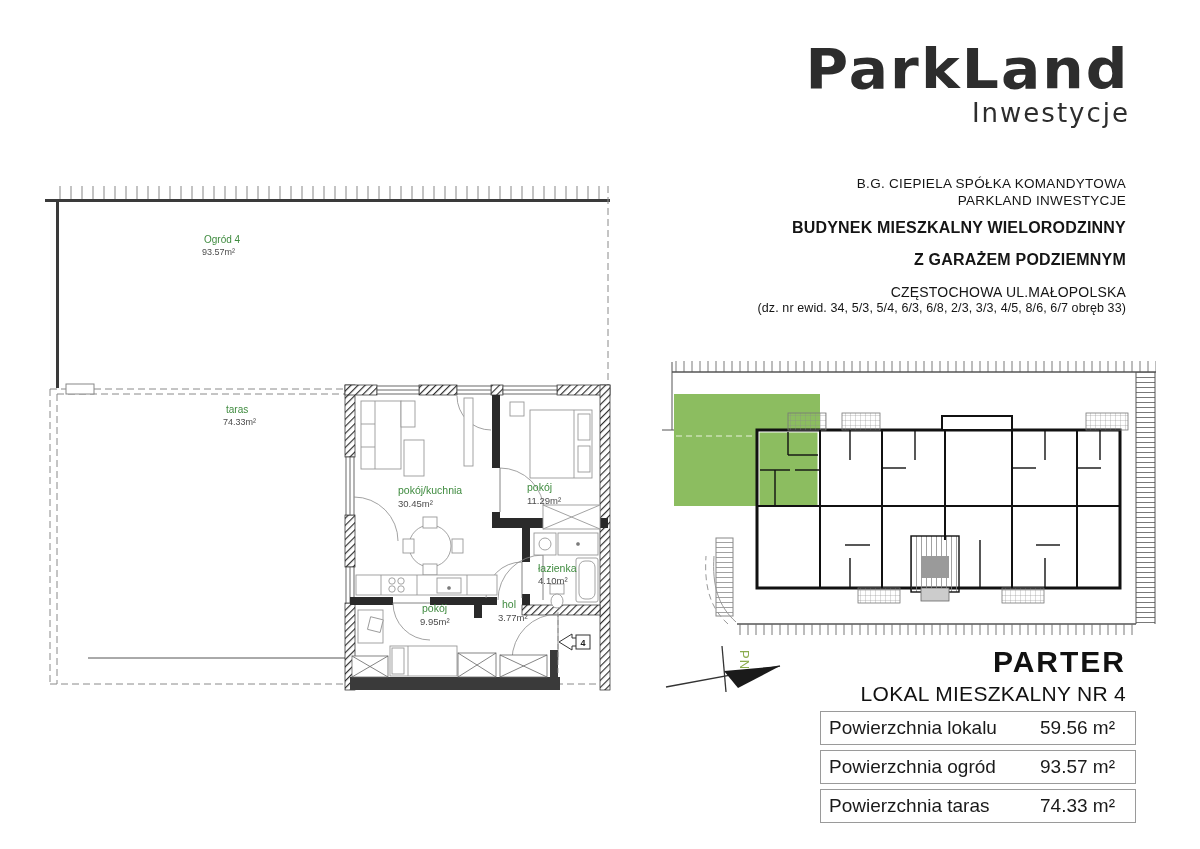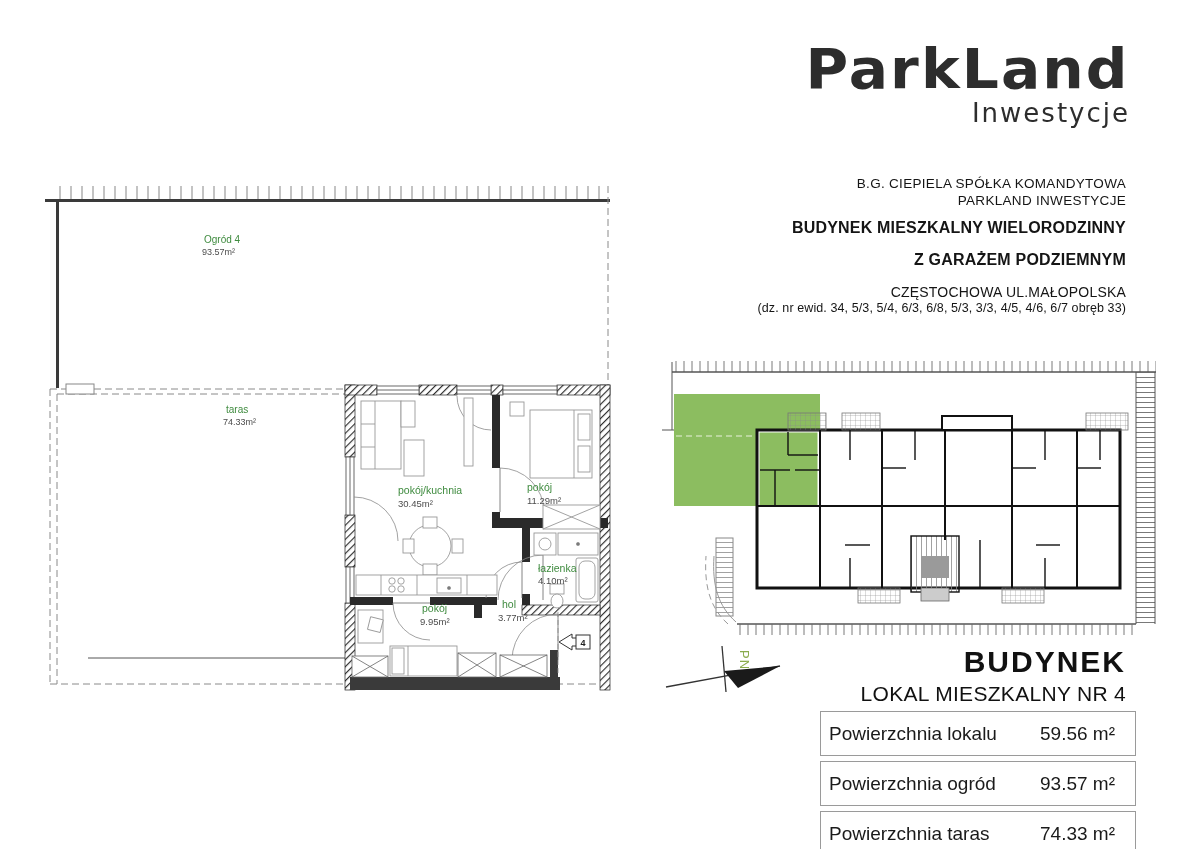--- a/index.html
+++ b/index.html
@@ -23,21 +23,21 @@
   .h-title{margin-top:9px;font-size:16px;font-weight:bold;line-height:19.5px;letter-spacing:.2px;}
   .h-budynek{margin-top:14px;font-size:17px;font-weight:bold;letter-spacing:.5px;}
   .h-loc{margin-top:15px;font-size:14px;letter-spacing:.2px;}
   .h-plots{margin-top:1px;font-size:12.5px;letter-spacing:.1px;}
   
   .parter-block{position:absolute;top:645px;right:74px;text-align:right;color:#111;}
   .parter-title{font-size:30px;font-weight:bold;letter-spacing:2px;line-height:34px;}
   .parter-sub{font-size:21px;margin-top:3px;letter-spacing:.3px;}
   .area-table{position:absolute;left:820px;top:711px;width:316px;}
   .area-row{
-    box-sizing:border-box;height:45px;margin-bottom:5px;border:1px solid #9a9a9a;
+    box-sizing:border-box;height:34px;margin-bottom:5px;border:1px solid #9a9a9a;
     background:#fff;display:flex;justify-content:space-between;align-items:center;
     padding:0 20px 0 8px;font-size:19px;color:#1a1a1a;
   }
   svg{position:absolute;}
   svg text{font-family:"Liberation Sans",sans-serif;}
   .room-name{fill:#3f8b3f;font-size:10.5px;}
   .room-area{fill:#4c4c4c;font-size:9.5px;}
   .small-label{fill:#3f8b3f;font-size:10px;}
   .small-area{fill:#4c4c4c;font-size:9px;}
 </style>
@@ -48,21 +48,21 @@
   <div class="logo-brand">ParkLand</div>
   <div class="logo-sub">Inwestycje</div>
 </div>
 
 <div class="header-info">
   <div class="h-company">B.G. CIEPIELA SPÓŁKA KOMANDYTOWA</div>
   <div class="h-company">PARKLAND INWESTYCJE</div>
   <div class="h-title">BUDYNEK MIESZKALNY WIELORODZINNY</div>
   <div class="h-title" style="margin-top:12px;">Z GARAŻEM PODZIEMNYM</div>
   <div class="h-loc">CZĘSTOCHOWA UL.MAŁOPOLSKA</div>
-  <div class="h-plots">(dz. nr ewid. 34, 5/3, 5/4, 6/3, 6/8, 5/3, 3/3, 4/5, 4/6, 6/7 obręb 33)</div>
+  <div class="h-plots">(dz. nr ewid. 34, 5/3, 5/4, 6/3, 6/8, 2/3, 3/3, 4/5, 8/6, 6/7 obręb 33)</div>
 </div>
 
 <svg style="left:40px;top:178px;" width="585" height="522" viewBox="40 178 585 522">
   <defs>
     <pattern id="hatch" width="5" height="5" patternUnits="userSpaceOnUse" patternTransform="rotate(45)">
       <rect width="5" height="5" fill="#ffffff"></rect>
       <line x1="0" y1="0" x2="0" y2="5" stroke="#2e2e2e" stroke-width="2.3"></line>
     </pattern>
     <pattern id="fenceTicks" width="11" height="14" patternUnits="userSpaceOnUse">
       <line x1="5" y1="0" x2="5" y2="14" stroke="#9a9a9a" stroke-width="1.2"></line>
@@ -329,21 +329,21 @@
 </svg>
 
 <svg style="left:660px;top:640px;" width="130" height="70" viewBox="660 640 130 70">
   <line x1="666" y1="687" x2="780" y2="666" stroke="#333" stroke-width="1.3"></line>
   <line x1="722" y1="646" x2="726" y2="692" stroke="#333" stroke-width="1.3"></line>
   <polygon points="780,666 724,671 738,688" fill="#1a1a1a"></polygon>
   <text x="740" y="650" font-size="13" letter-spacing="1" fill="#8aab4c" transform="rotate(90 740 650)">PN</text>
 </svg>
 
 <div class="parter-block">
-  <div class="parter-title">BUDYNEK</div>
+  <div class="parter-title">PARTER</div>
   <div class="parter-sub">LOKAL MIESZKALNY NR 4</div>
 </div>
 
 <div class="area-table">
   <div class="area-row">
     <span>Powierzchnia lokalu</span>
     <span>59.56 m²</span>
   </div>
   <div class="area-row">
     <span>Powierzchnia ogród</span>

